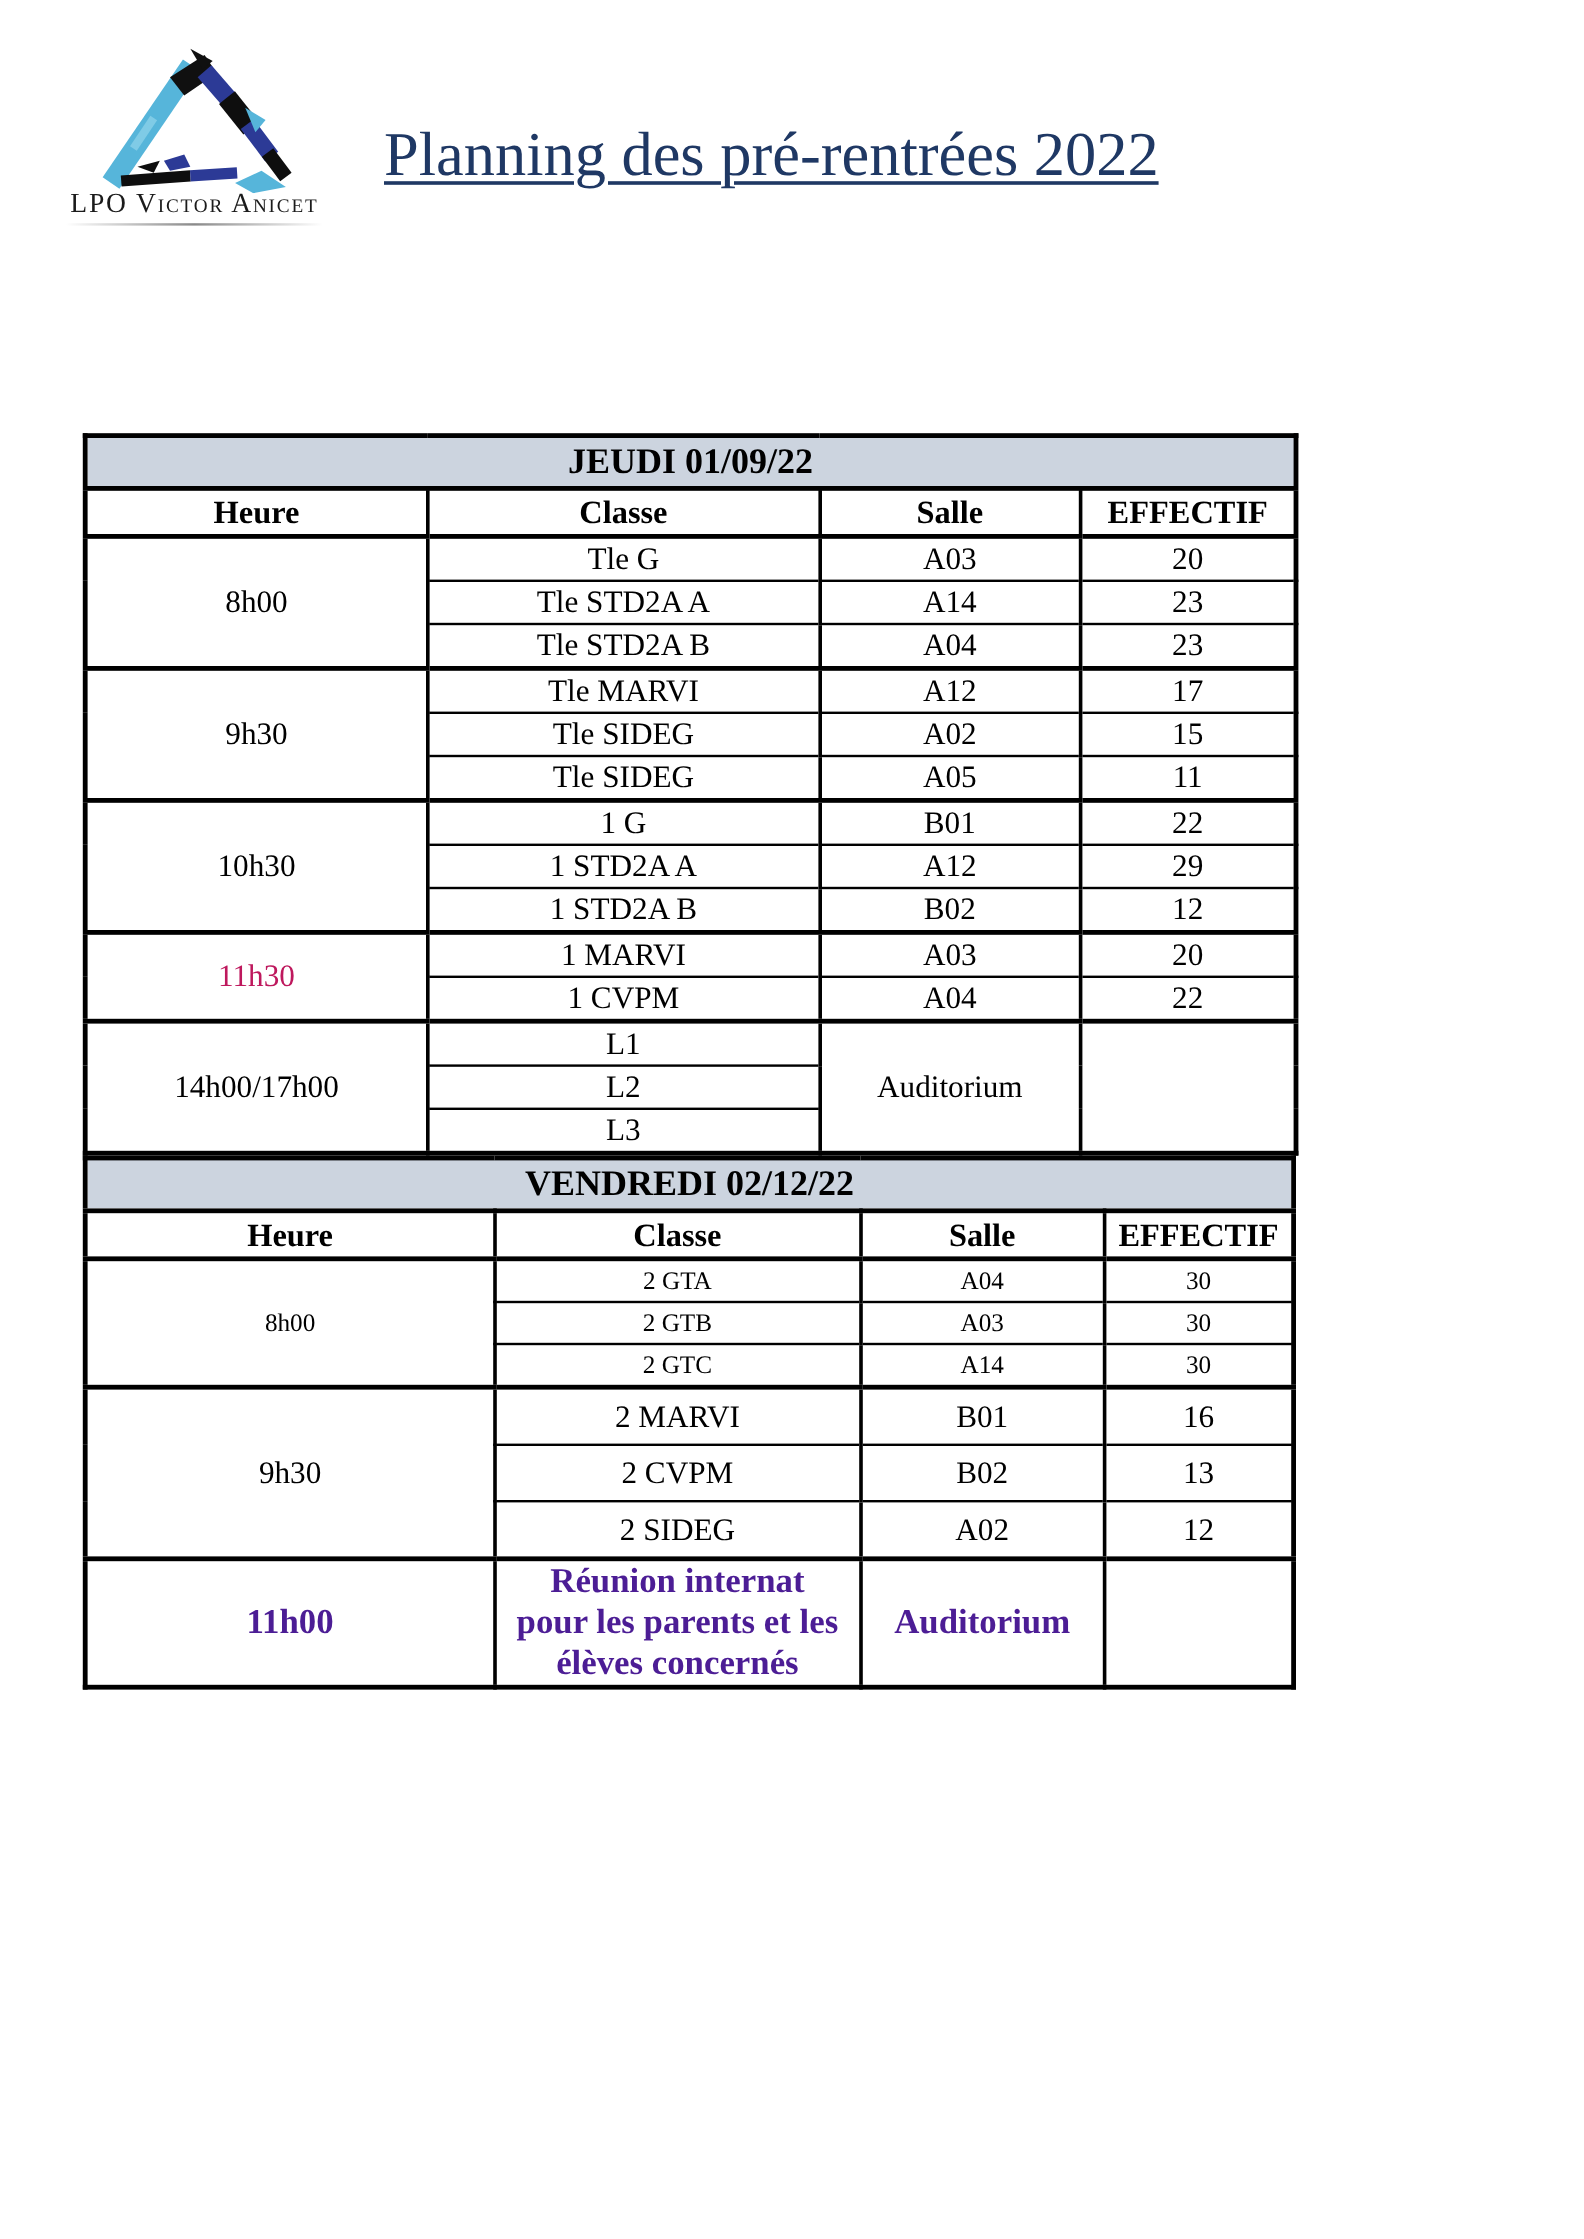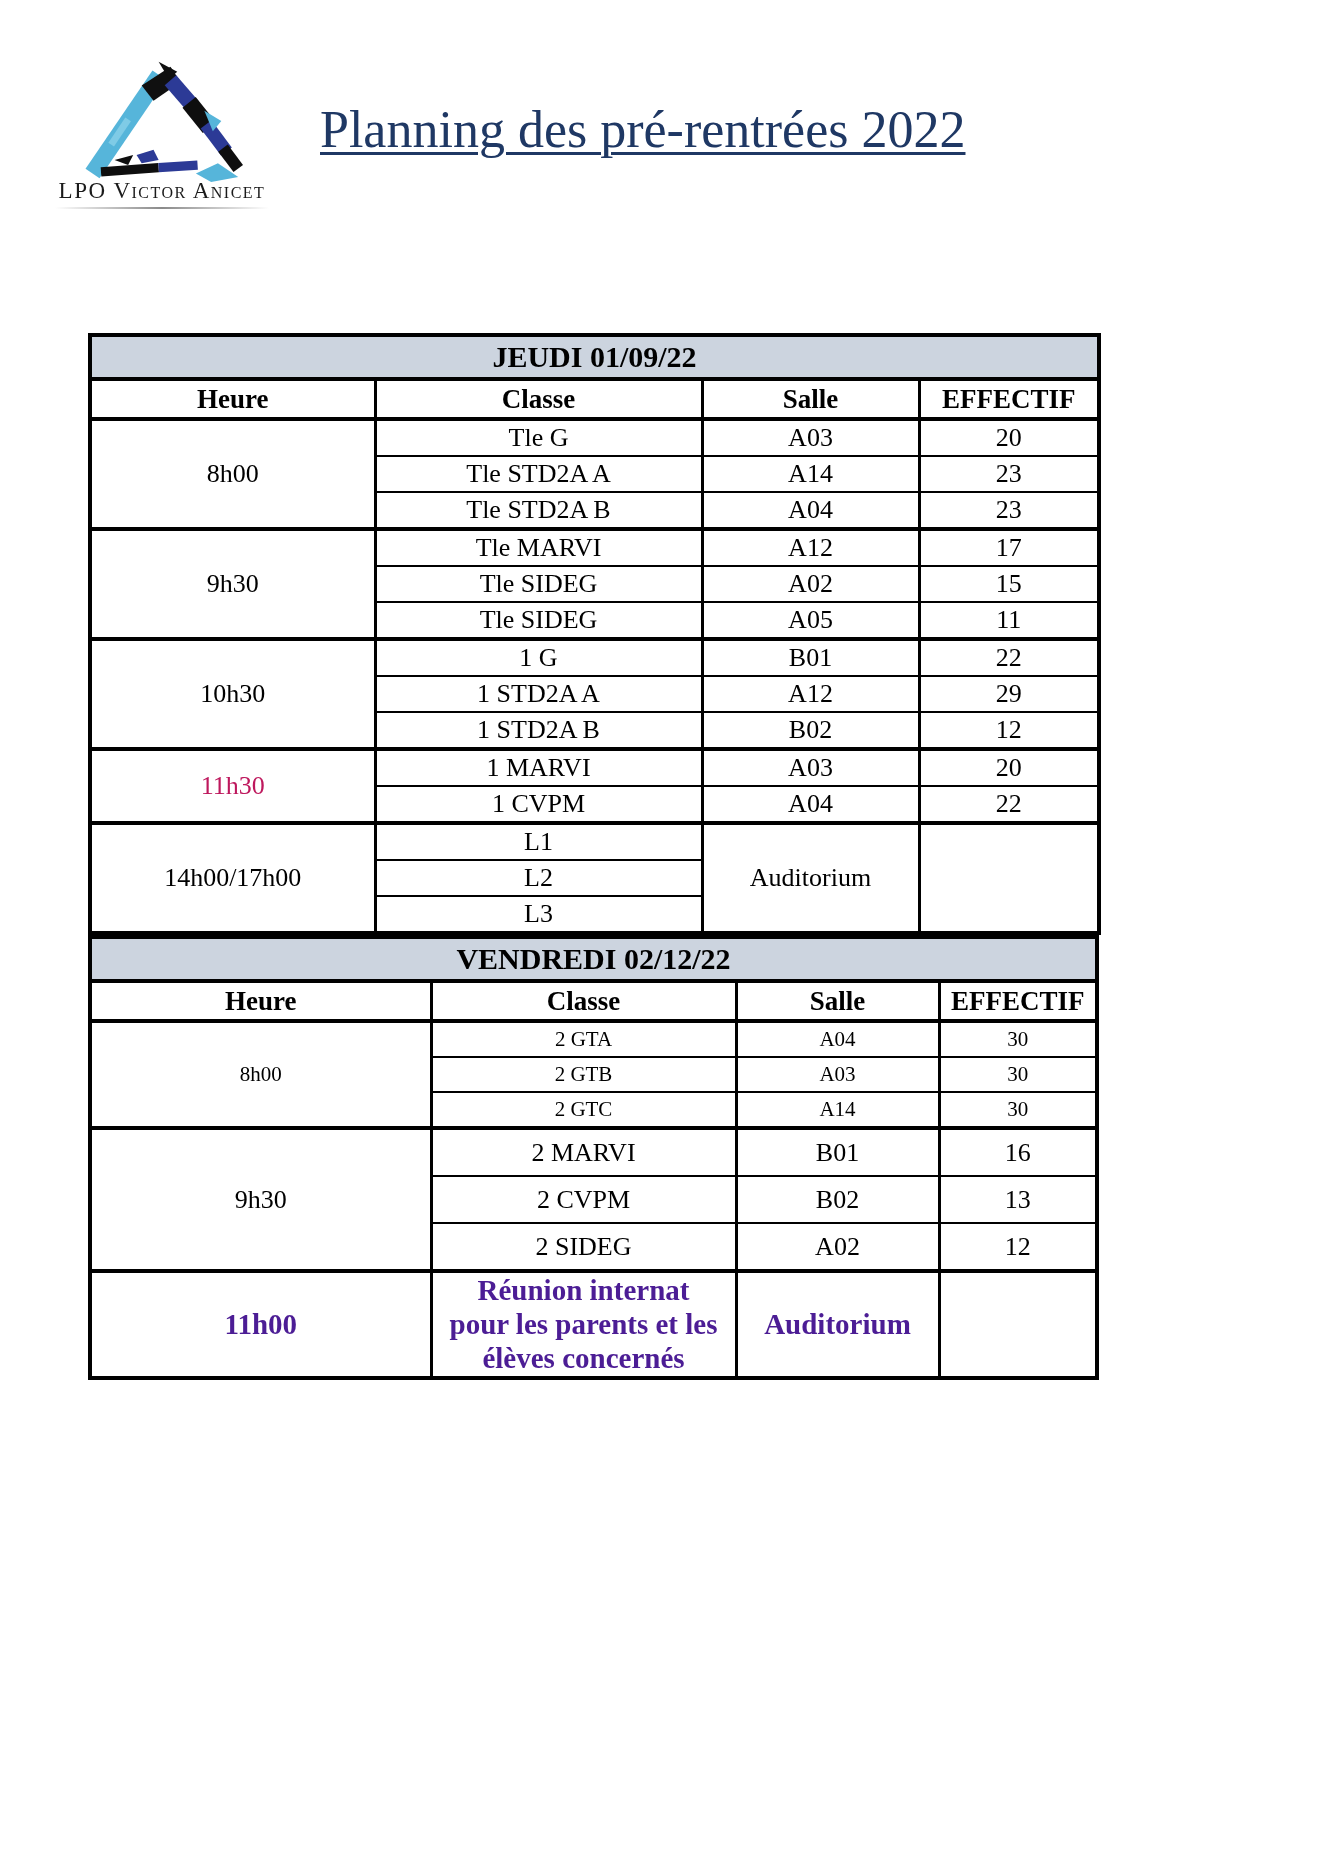--- a/index.html
+++ b/index.html
@@ -2,37 +2,37 @@
 <html><head>
 <meta charset="utf-8">
 <style>
   html,body{margin:0;padding:0;}
   body{
     width:1320px;height:1866px;background:#ffffff;position:relative;
     font-family:"Liberation Serif", serif;color:#000;overflow:hidden;
   }
 
   
-  .logo{position:absolute;left:48px;top:60px;width:228px;text-align:center;}
+  .logo{position:absolute;left:48px;top:39px;width:228px;text-align:center;}
   .logo svg{display:block;margin:0 auto;}
   .logo-name{font-size:23px;letter-spacing:1.5px;color:#1b1b1b;
     font-variant:small-caps;white-space:nowrap;margin-top:-4px;}
   .logo-rule{height:2px;width:214px;margin:3px auto 4px auto;
     background:linear-gradient(to right,rgba(120,120,120,0),#8a8a8a,rgba(120,120,120,0));}
   .logo-sub{font-size:10.5px;line-height:1.55;color:#5d6e88;
     font-variant:small-caps;letter-spacing:.4px;white-space:nowrap;}
 
   
   .doc-title{position:absolute;left:320px;top:100px;
     font-size:52px;color:#1f3864;
     text-decoration:underline;text-decoration-thickness:3px;text-underline-offset:5px;
     white-space:nowrap;}
 
   
-  .content{padding-top:333px;padding-left:88px;}
+  .content{padding-top:333px;padding-left:69px;margin-top:28px;}
   table.sched{border-collapse:collapse;table-layout:fixed;
     border:4px solid #000;text-align:center;margin:0;}
   table.sched th,table.sched td{
     border:2px solid #000;border-left-width:3px;border-right-width:3px;
     padding:0 4px;vertical-align:middle;overflow:hidden;}
   .t-jeudi{width:1009px;}
   .t-jeudi col.c-heure{width:285px;}  .t-jeudi col.c-classe{width:327px;}
   .t-jeudi col.c-salle{width:217px;}  .t-jeudi col.c-eff{width:180px;}
   .t-vendredi{width:1007px;margin-top:53px;}
   .t-vendredi col.c-heure{width:341px;} .t-vendredi col.c-classe{width:305px;}

